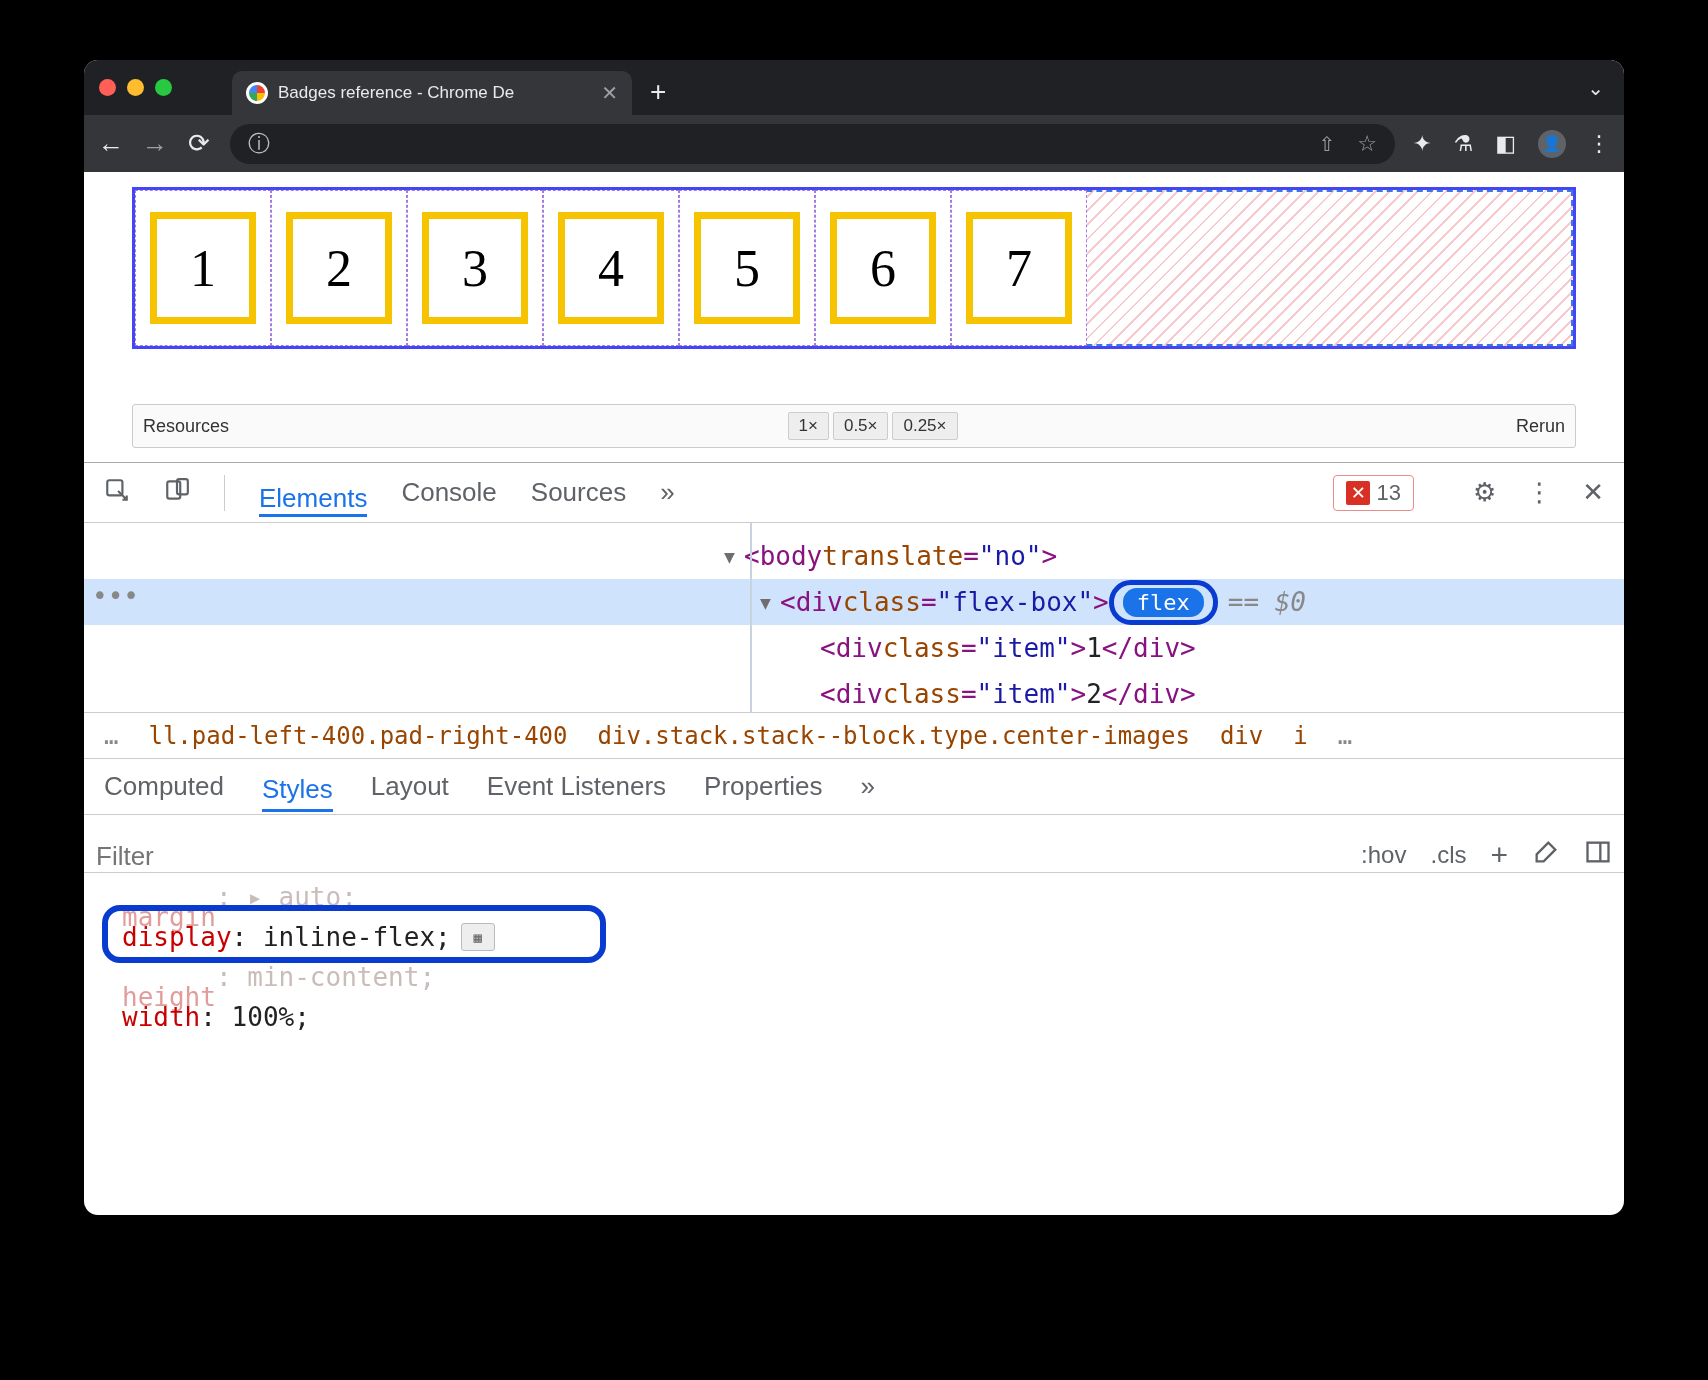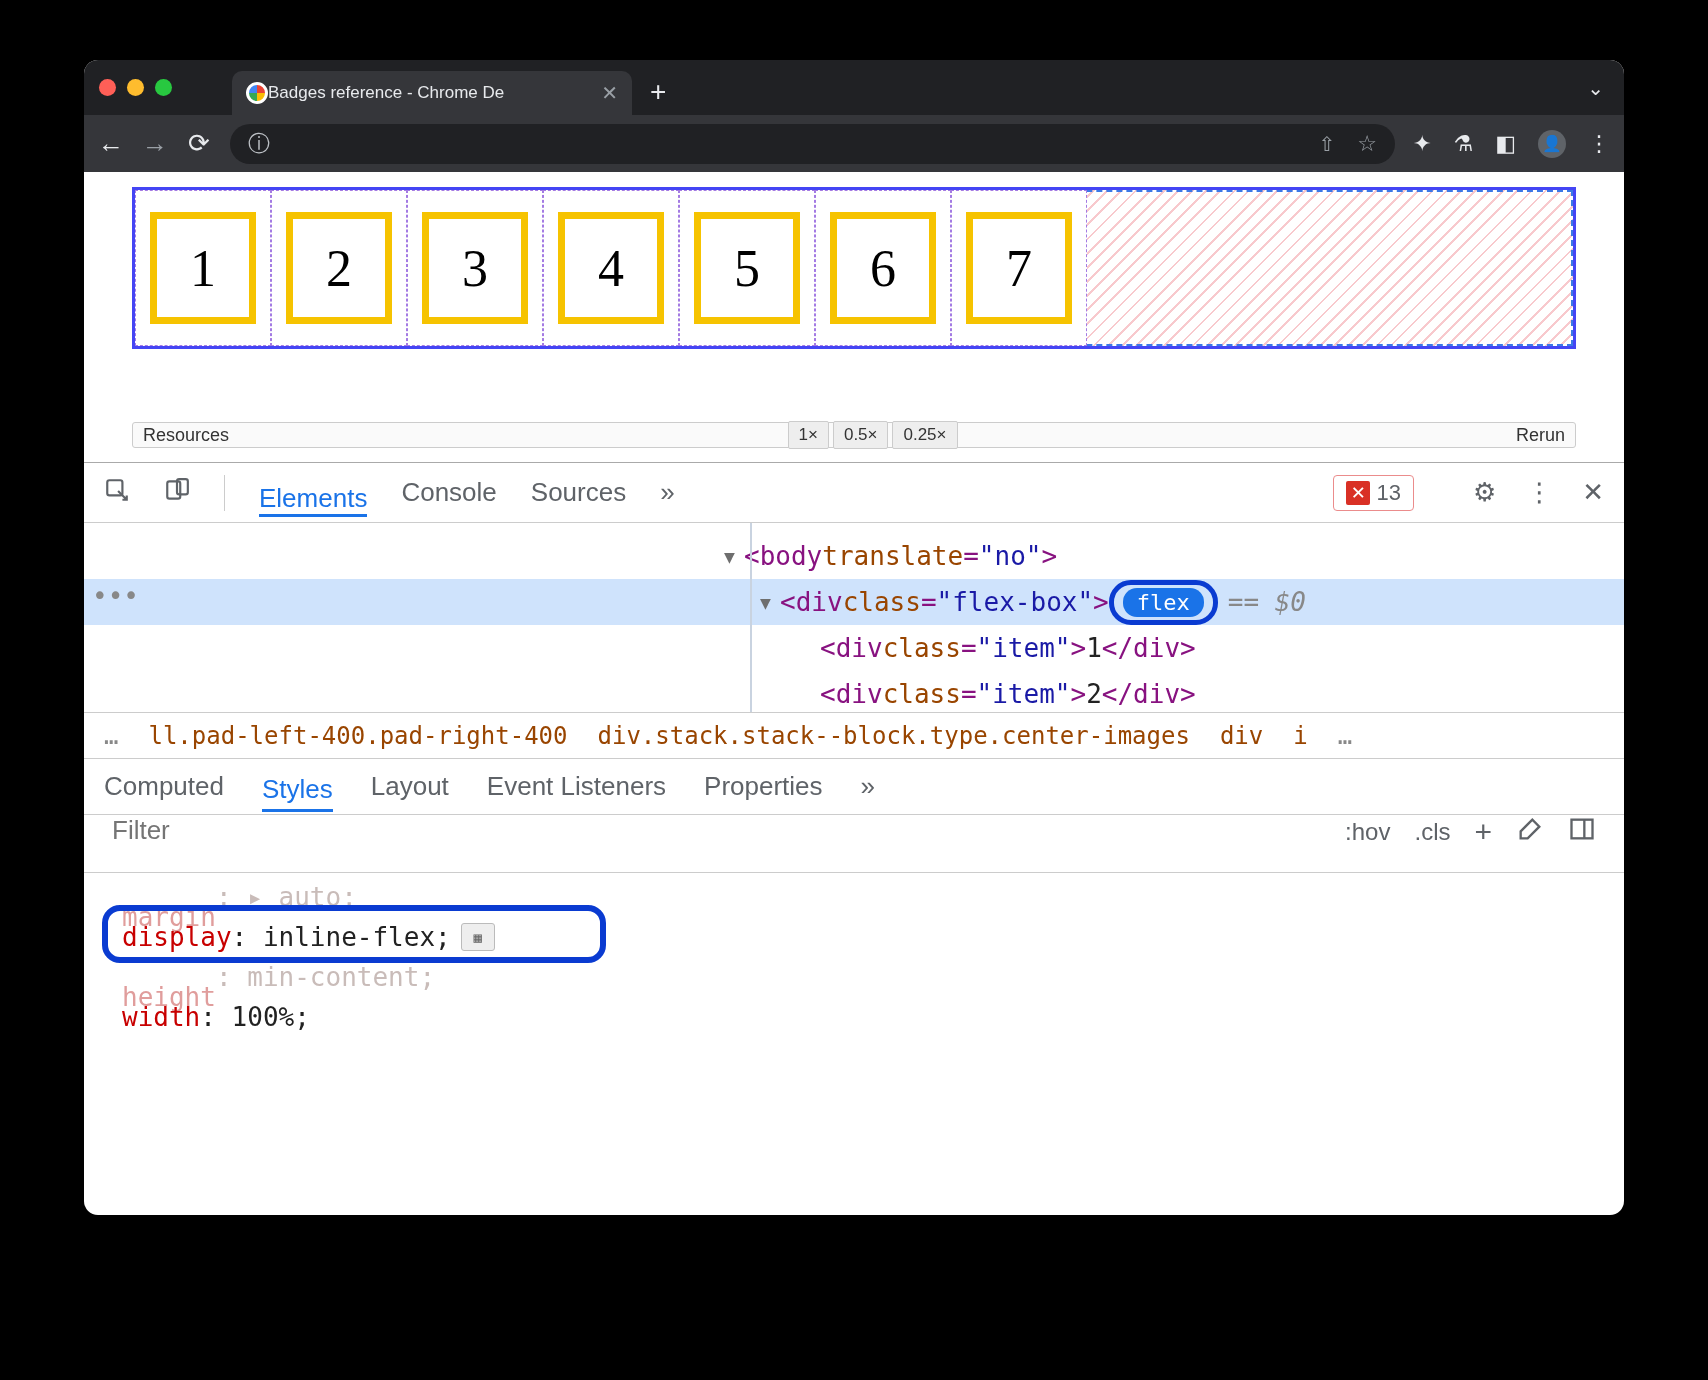--- a/index.html
+++ b/index.html
@@ -39,21 +39,21 @@
   .tab {
     background: #35363a;
     display: flex;
     align-items: center;
     height: 44px;
     padding: 0 14px;
     border-radius: 10px 10px 0 0;
     margin-top: 11px;
     color: #e8eaed;
     font-size: 17px;
-    gap: 0;
+    gap: 10px;
     width: 400px;
     position: relative;
   }
   .tab .favicon {
     width: 22px; height: 22px; border-radius: 50%;
     background: conic-gradient(#ea4335 0 90deg,#fbbc05 90deg 180deg,#34a853 180deg 270deg,#4285f4 270deg 360deg);
     border: 3px solid #fff;
     flex-shrink: 0;
   }
   .tab .title { white-space: nowrap; overflow: hidden; flex:1; }
@@ -132,21 +132,21 @@
     display:flex;
     align-items:center;
     justify-content:center;
     font-size: 52px;
     font-family: "Times New Roman", serif;
     color:#000;
   }
   .page-footer {
     position:absolute;
     left:48px; right:48px; bottom:14px;
-    height:26px;
+    height:44px;
     border:1px solid #ccc;
     border-radius:3px;
     background:#fafafa;
     display:flex;
     align-items:center;
     font-size:18px;
     color:#333;
     padding:0 10px;
   }
   .page-footer .zooms { margin-left:auto; display:flex; gap:4px; }
@@ -245,23 +245,23 @@
     gap: 38px;
     font-size:26px;
     font-family:-apple-system,sans-serif;
     color:#5f6368;
     border-bottom:1px solid #ccc;
   }
   .sp-tabs .sp-tab.active { color:#1a73e8; border-bottom:3px solid #1a73e8; padding-bottom:4px; margin-bottom:-13px; font-weight:500;text-align:right;}
   
   .filter-row {
     display:flex;
-    align-items:flex-start;
+    align-items:flex-end;
     height:58px;
-    padding:0 28px;
+    padding:0 12px;
     border-bottom:1px solid #ccc;
     font-size:24px;
     color:#999;
   }
   .filter-row input {
     border:none; outline:none;
     font-size:26px;
     color:#333;
     flex:1;
     font-family:-apple-system,sans-serif;

